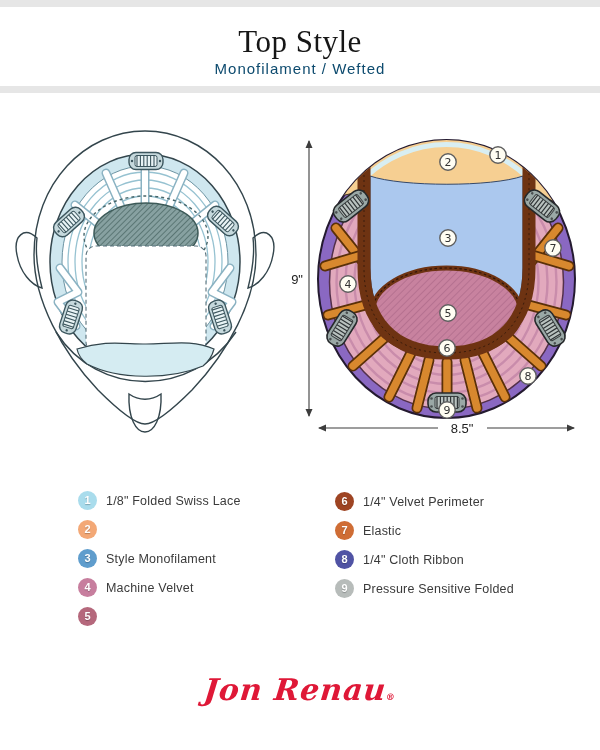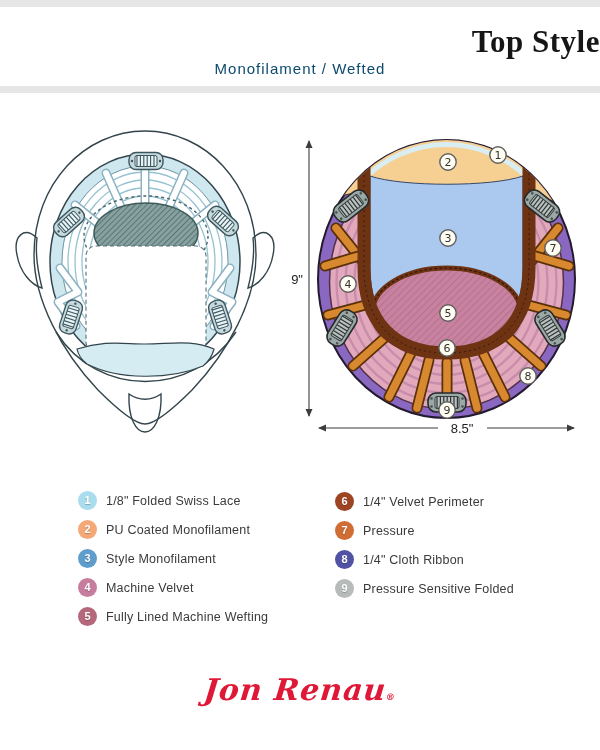--- a/index.html
+++ b/index.html
@@ -1,21 +1,21 @@
 <!DOCTYPE html>
 <html><head>
 <meta charset="utf-8">
 <style>
   html,body{margin:0;padding:0;background:#fff;}
   .page{position:relative;width:600px;height:750px;background:#ffffff;overflow:hidden;font-family:"Liberation Sans",sans-serif;}
   .strip{position:absolute;left:0;width:600px;height:7px;background:#e6e6e6;}
   .strip-top{top:0;}
   .strip-mid{top:86px;}
-  .page-title{position:absolute;top:24px;left:0;width:600px;text-align:right;
-    font-family:"Liberation Serif",serif;font-weight:bold;font-size:31px;color:#161616;letter-spacing:.5px;}
+  .page-title{position:absolute;top:24px;left:0;width:600px;text-align:center;
+    font-family:"Liberation Serif",serif;font-weight:normal;font-size:31px;color:#161616;letter-spacing:.5px;}
   .page-subtitle{position:absolute;top:60px;left:0;width:600px;text-align:center;
     font-size:15px;color:#0c4a6e;letter-spacing:1px;}
   svg.diagrams{position:absolute;top:0;left:0;}
 
   
   .strapO{stroke:#5a3008;stroke-width:11;stroke-linecap:round;fill:none;}
   .strapI{stroke:#d8882e;stroke-width:7.5;stroke-linecap:round;fill:none;}
   .weft-stripe{fill:none;stroke:#c98cab;stroke-width:2.4;}
   .callout circle{fill:#fffdf2;stroke:#5f5f5f;stroke-width:1.4;}
   .callout text{font-family:"DejaVu Sans",sans-serif;font-size:11px;fill:#333;text-anchor:middle;}
@@ -247,44 +247,42 @@
     </g>
   </svg>
 
   <div class="legend-col legend-col-left">
     <div class="legend-item">
       <span class="badge" style="background-color: rgb(169, 220, 236);">1</span>
       <span class="legend-label">1/8" Folded Swiss Lace</span>
     </div>
     <div class="legend-item">
       <span class="badge" style="background-color: rgb(243, 168, 118);">2</span>
-      <span class="legend-label">PU Coated Monofilament</span>
     </div>
     <div class="legend-item">
       <span class="badge" style="background-color: rgb(95, 157, 205);">3</span>
       <span class="legend-label">Style Monofilament</span>
     </div>
     <div class="legend-item">
       <span class="badge" style="background-color: rgb(199, 126, 158);">4</span>
       <span class="legend-label">Machine Velvet</span>
     </div>
     <div class="legend-item">
       <span class="badge" style="background-color: rgb(181, 104, 124);">5</span>
-      <span class="legend-label">Fully Lined Machine Wefting</span>
     </div>
   </div>
 
   <div class="legend-col legend-col-right">
     <div class="legend-item">
       <span class="badge" style="background-color: rgb(158, 68, 35);">6</span>
       <span class="legend-label">1/4" Velvet Perimeter</span>
     </div>
     <div class="legend-item">
       <span class="badge" style="background-color: rgb(207, 109, 53);">7</span>
-      <span class="legend-label">Pressure</span>
+      <span class="legend-label">Elastic</span>
     </div>
     <div class="legend-item">
       <span class="badge" style="background-color: rgb(80, 83, 164);">8</span>
       <span class="legend-label">1/4" Cloth Ribbon</span>
     </div>
     <div class="legend-item">
       <span class="badge" style="background-color: rgb(183, 188, 186);">9</span>
       <span class="legend-label">Pressure Sensitive Folded</span>
     </div>
   </div>

